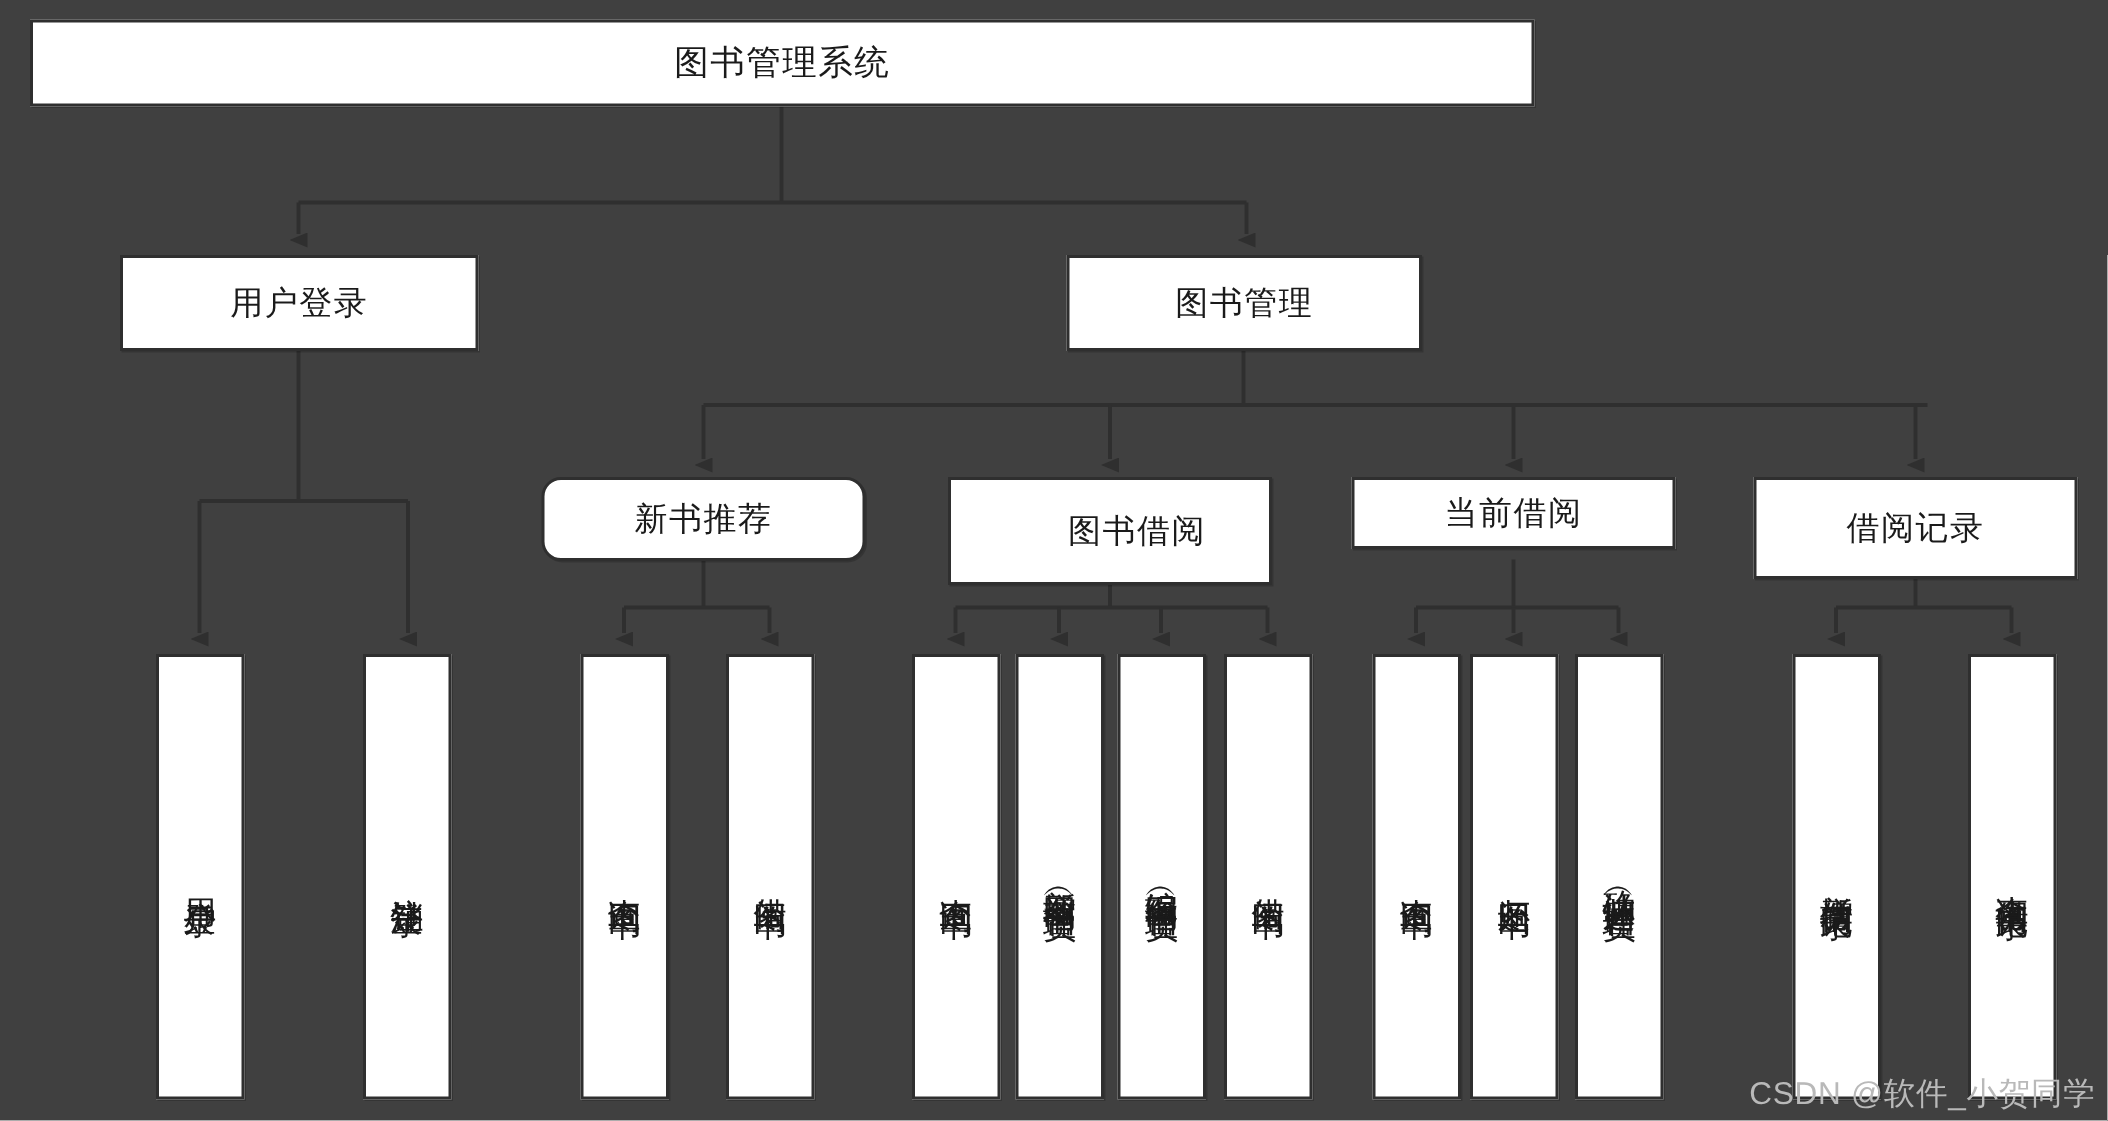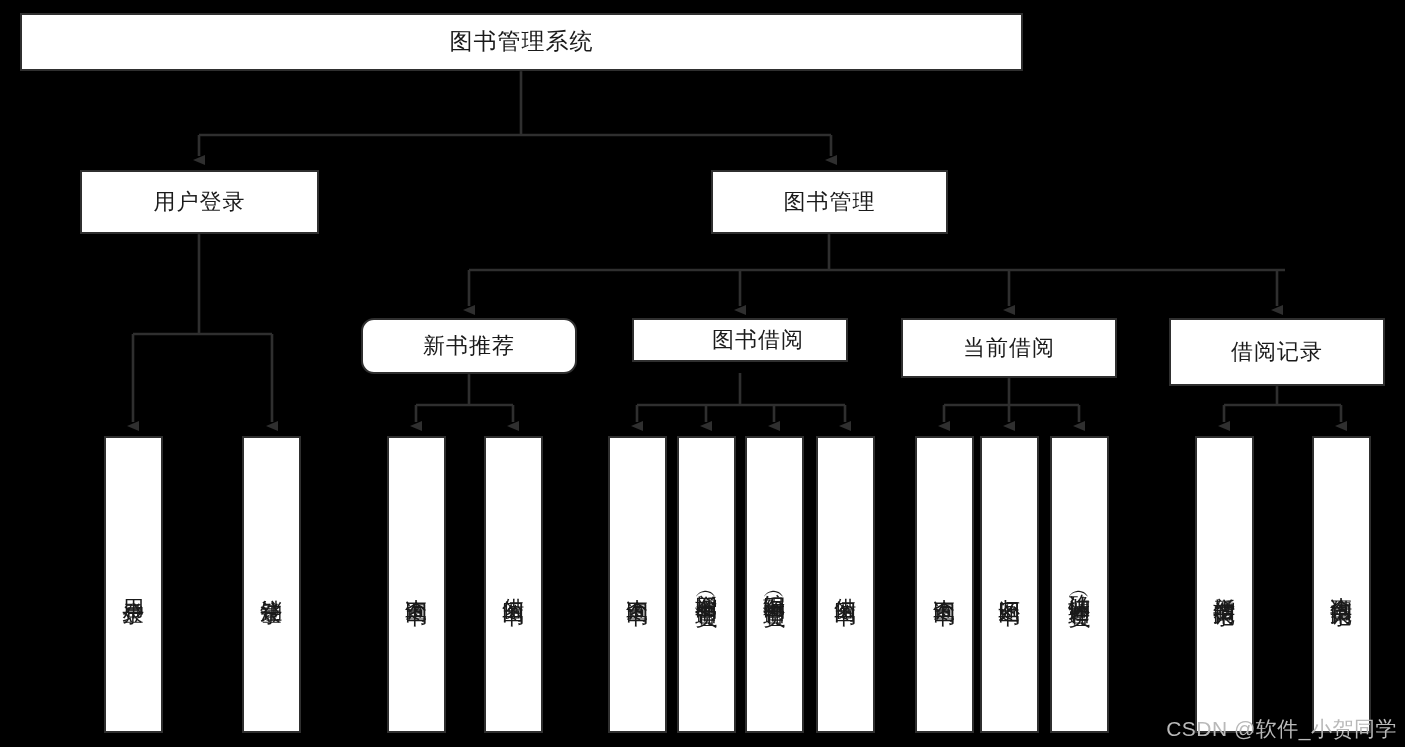--- a/index.html
+++ b/index.html
@@ -4,21 +4,21 @@
 <style>
   html, body {
     margin: 0;
     padding: 0;
     background: #ffffff;
   }
   #canvas {
     position: relative;
     width: 1405px;
     height: 747px;
-    background: #000000;
+    background: #404040;
     overflow: hidden;
     font-family: "Liberation Sans", "DejaVu Sans", sans-serif;
   }
   #svg-layer {
     position: absolute;
     left: 0;
     top: 0;
     width: 1405px;
     height: 747px;
   }
@@ -119,23 +119,23 @@
   </svg>
 
   <div class="node node-h node-root" style="left:20px; top:13px; width:1003px; height:58px;">图书管理系统</div>
 
   <div class="node node-h" style="left:80px; top:170px; width:239px; height:64px;">用户登录</div>
 
   <div class="node node-h" style="left:711px; top:170px; width:237px; height:64px;">图书管理</div>
 
   <div class="node node-h" style="left:361px; top:318px; width:216px; height:56px;border-radius:13px;">新书推荐</div>
 
-  <div class="node node-h" style="left:632px; top:318px; width:216px; height:44px;padding-left:36px;">图书借阅</div>
+  <div class="node node-h" style="left:632px; top:318px; width:216px; height:72px;padding-left:36px;">图书借阅</div>
 
-  <div class="node node-h" style="left:901px; top:318px; width:216px; height:60px;">当前借阅</div>
+  <div class="node node-h" style="left:901px; top:318px; width:216px; height:48px;">当前借阅</div>
 
   <div class="node node-h" style="left:1169px; top:318px; width:216px; height:68px;">借阅记录</div>
 
   <div class="node node-v" style="left:104px; top:436px; width:59px; height:297px;">用户登录</div>
 
   <div class="node node-v" style="left:242px; top:436px; width:59px; height:297px;">注销登录</div>
 
   <div class="node node-v" style="left:387px; top:436px; width:59px; height:297px;">查询图书</div>
 
   <div class="node node-v" style="left:484px; top:436px; width:59px; height:297px;">借阅图书</div>

